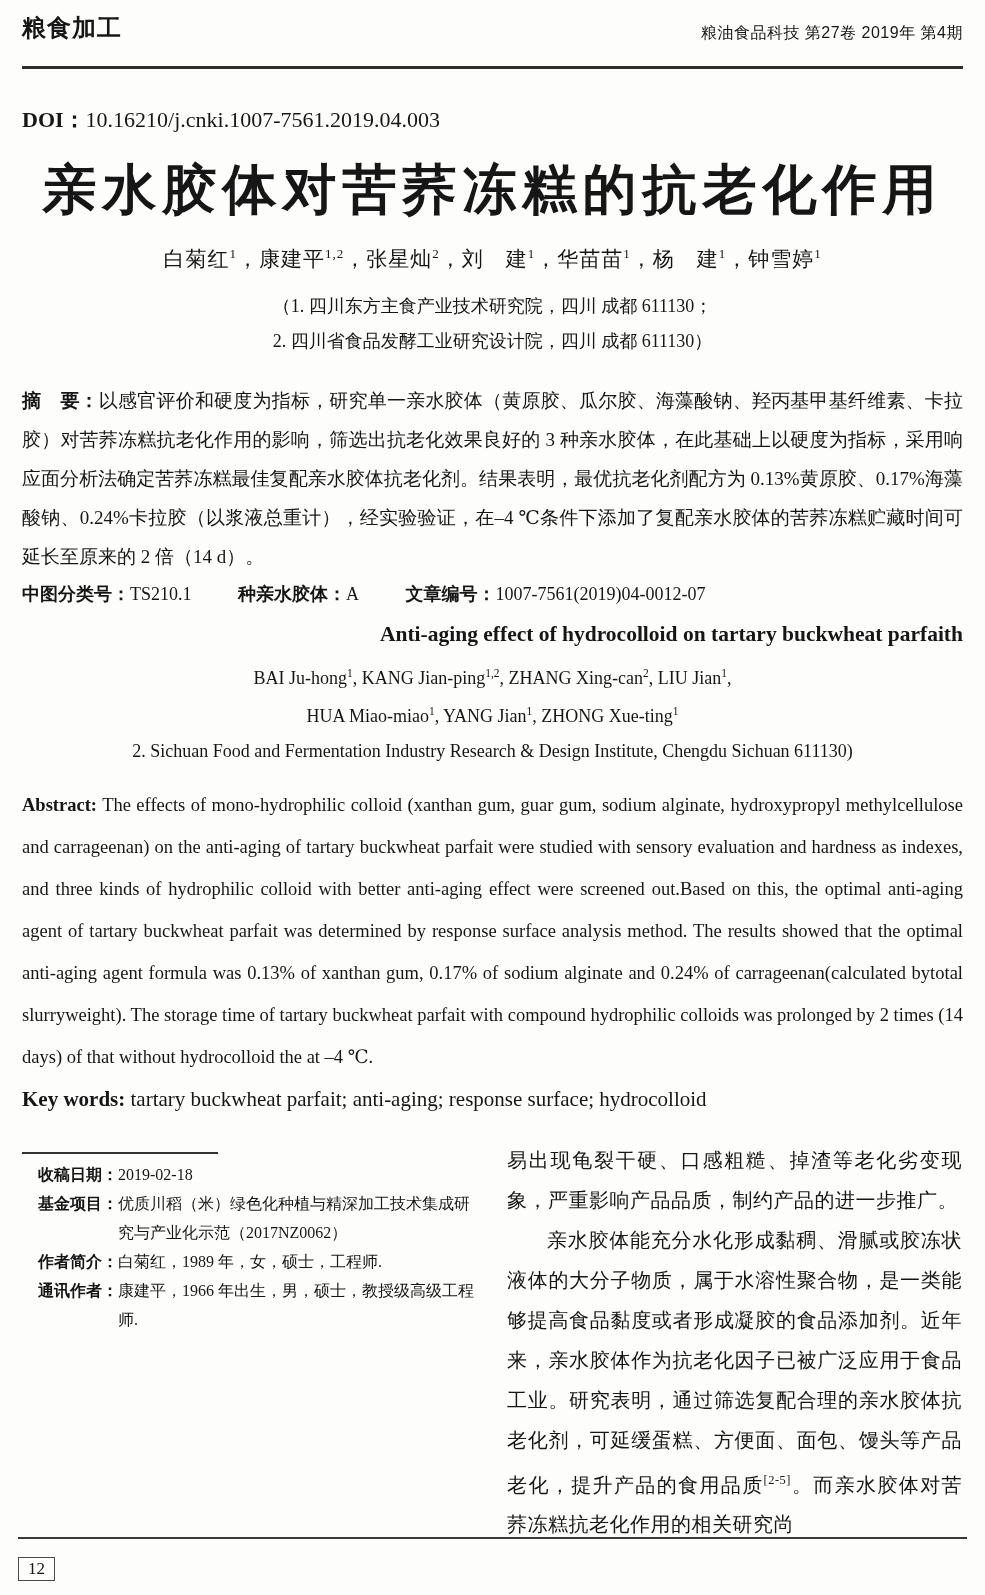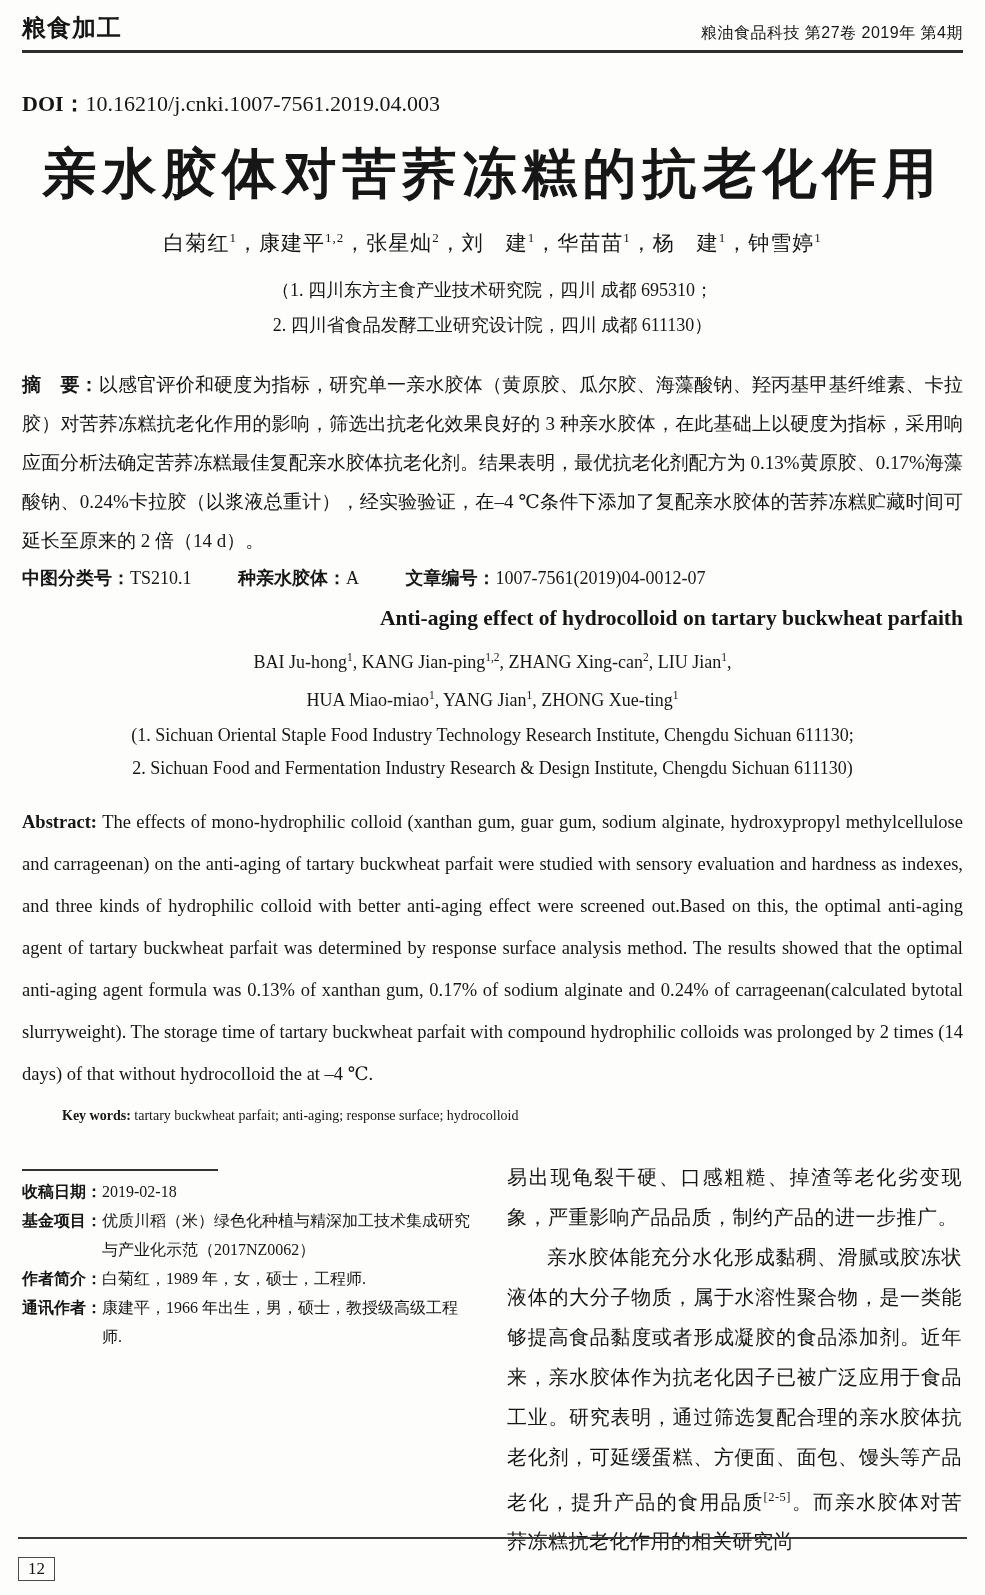--- a/index.html
+++ b/index.html
@@ -9,21 +9,21 @@
     margin:0 auto;
     background:#fdfdfc;
     color:#161616;
     font-family:"Liberation Serif","DejaVu Serif",serif;
     overflow:hidden;
     box-sizing:border-box;
     padding:12px 22px 0 22px;
   }
   
   .hdr{display:flex;justify-content:space-between;align-items:flex-end;
-       border-bottom:3px solid #2e2e2e;padding-bottom:6px;}
+       border-bottom:3px solid #2e2e2e;padding-bottom:22px;}
   .hdr-left{font-family:"Liberation Sans","DejaVu Sans",sans-serif;
             font-weight:bold;font-size:24px;letter-spacing:1px;}
   .hdr-right{font-family:"Liberation Sans","DejaVu Sans",sans-serif;
              font-size:16px;letter-spacing:0.5px;}
   
   .doi{margin-top:36px;font-size:22px;}
   .doi b{font-weight:bold;}
   
   .title-cn{margin-top:22px;text-align:center;font-weight:bold;
             font-size:54px;letter-spacing:6px;line-height:1.25;}
@@ -39,33 +39,33 @@
   .clc .lbl{font-weight:bold;font-family:"Liberation Sans","DejaVu Sans",sans-serif;}
   .clc .grp{margin-right:42px;white-space:nowrap;}
   .clc .grp:last-child{margin-right:6px;}
   
   .title-en{margin-top:10px;text-align:right;font-weight:bold;font-size:21.5px;}
   .authors-en{text-align:center;font-size:18px;line-height:33px;margin-top:10px;}
   .authors-en sup{font-size:11.5px;}
   .affil-en{text-align:center;font-size:18px;line-height:33px;margin-top:2px;}
   .abs-en{margin-top:16px;font-size:18.5px;line-height:42px;text-align:justify;}
   .abs-en .lbl{font-weight:bold;}
-  .kw-en{font-size:14px;line-height:42px;margin-left:40px;}
+  .kw-en{font-size:21px;line-height:42px;}
   .kw-en .lbl{font-weight:bold;}
   
   .cols{display:flex;gap:30px;margin-top:20px;}
   .col{width:455px;}
   .col p{margin:0;font-size:20px;line-height:40px;text-align:justify;
          letter-spacing:0.5px;}
   .col p.indent{text-indent:2em;}
   .col sup{font-size:12.5px;}
   
   .footnotes{margin-top:12px;}
   .fn-rule{width:196px;border-top:2px solid #333;margin-bottom:6px;}
-  .fn-row{display:flex;font-size:16px;line-height:29px;}
+  .fn-row{display:flex;font-size:16px;line-height:29px;margin-left:16px;}
   .fn-row .lbl{font-weight:bold;white-space:nowrap;
                font-family:"Liberation Sans","DejaVu Sans",sans-serif;}
   .fn-row .txt{flex:1;}
   
   .bottom-rule{position:absolute;left:18px;right:18px;bottom:56px;
                border-top:2.5px solid #3a3a3a;}
   .page-num{position:absolute;left:18px;bottom:14px;
             border:1.5px solid #4a4a4a;padding:1px 9px;
             font-size:17px;}
 </style>
@@ -83,21 +83,21 @@
     <b>DOI：</b><span>10.16210/j.cnki.1007-7561.2019.04.003</span>
   </div>
 
   <div class="title-cn">亲水胶体对苦荞冻糕的抗老化作用</div>
 
   <div class="authors-cn">
     <span><span>白菊红</span><sup>1</sup><span>，</span></span><span><span>康建平</span><sup>1,2</sup><span>，</span></span><span><span>张星灿</span><sup>2</sup><span>，</span></span><span><span>刘　建</span><sup>1</sup><span>，</span></span><span><span>华苗苗</span><sup>1</sup><span>，</span></span><span><span>杨　建</span><sup>1</sup><span>，</span></span><span><span>钟雪婷</span><sup>1</sup><span></span></span>
   </div>
 
   <div class="affil-cn">
-    <div>（1. 四川东方主食产业技术研究院，四川  成都  695310；</div>
+    <div>（1. 四川东方主食产业技术研究院，四川  成都  611130；</div>
     <div>2. 四川省食品发酵工业研究设计院，四川  成都  611130）</div>
   </div>
 
   <div class="abs-cn">
     <span class="lbl">摘　要：</span><span>以感官评价和硬度为指标，研究单一亲水胶体（黄原胶、瓜尔胶、海藻酸钠、羟丙基甲基纤维素、卡拉胶）对苦荞冻糕抗老化作用的影响，筛选出抗老化效果良好的 3 种亲水胶体，在此基础上以硬度为指标，采用响应面分析法确定苦荞冻糕最佳复配亲水胶体抗老化剂。结果表明，最优抗老化剂配方为 0.13%黄原胶、0.17%海藻酸钠、0.24%卡拉胶（以浆液总重计），经实验验证，在–4 ℃条件下添加了复配亲水胶体的苦荞冻糕贮藏时间可延长至原来的 2 倍（14 d）。</span>
   </div>
 
 
   <div class="clc">
     <span class="grp"><span class="lbl">中图分类号：</span><span>TS210.1</span></span>
@@ -106,21 +106,20 @@
   </div>
 
   <div class="title-en">Anti-aging effect of hydrocolloid on tartary buckwheat parfaith</div>
 
   <div class="authors-en">
     <div><span>BAI Ju-hong</span><sup>1</sup><span>, </span><span>KANG Jian-ping</span><sup>1,2</sup><span>, </span><span>ZHANG Xing-can</span><sup>2</sup><span>, </span><span>LIU Jian</span><sup>1</sup><span>,</span></div>
     <div><span>HUA Miao-miao</span><sup>1</sup><span>, </span><span>YANG Jian</span><sup>1</sup><span>, </span><span>ZHONG Xue-ting</span><sup>1</sup><span></span></div>
   </div>
 
   <div class="affil-en">
-    <div>(1. Sichuan Oriental Staple Food Industry Technology Research Institute, Chengdu Sichuan 611130;</div>
     <div>2. Sichuan Food and Fermentation Industry Research &amp; Design Institute, Chengdu Sichuan 611130)</div>
   </div>
 
   <div class="abs-en">
     <span class="lbl">Abstract:</span><span> The effects of mono-hydrophilic colloid (xanthan gum, guar gum, sodium alginate, hydroxypropyl methylcellulose and carrageenan) on the anti-aging of tartary buckwheat parfait were studied with sensory evaluation and hardness as indexes, and three kinds of hydrophilic colloid with better anti-aging effect were screened out.Based on this, the optimal anti-aging agent of tartary buckwheat parfait was determined by response surface analysis method. The results showed that the optimal anti-aging agent formula was 0.13% of xanthan gum, 0.17% of sodium alginate and 0.24% of carrageenan(calculated bytotal slurryweight). The storage time of tartary buckwheat parfait with compound hydrophilic colloids was prolonged by 2 times (14 days) of that without hydrocolloid the at –4  ℃.</span>
   </div>
 
   <div class="kw-en">
     <span class="lbl">Key words:</span><span> tartary buckwheat parfait; anti-aging; response surface; hydrocolloid</span>
   </div>

